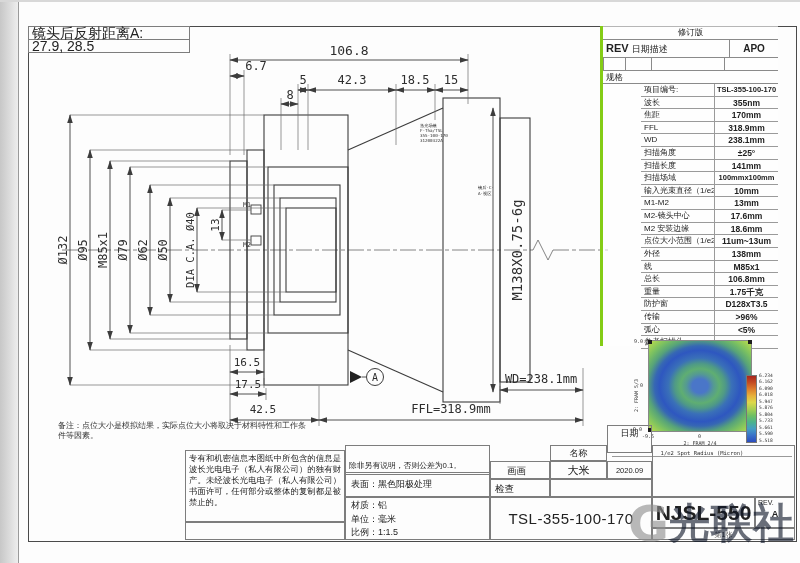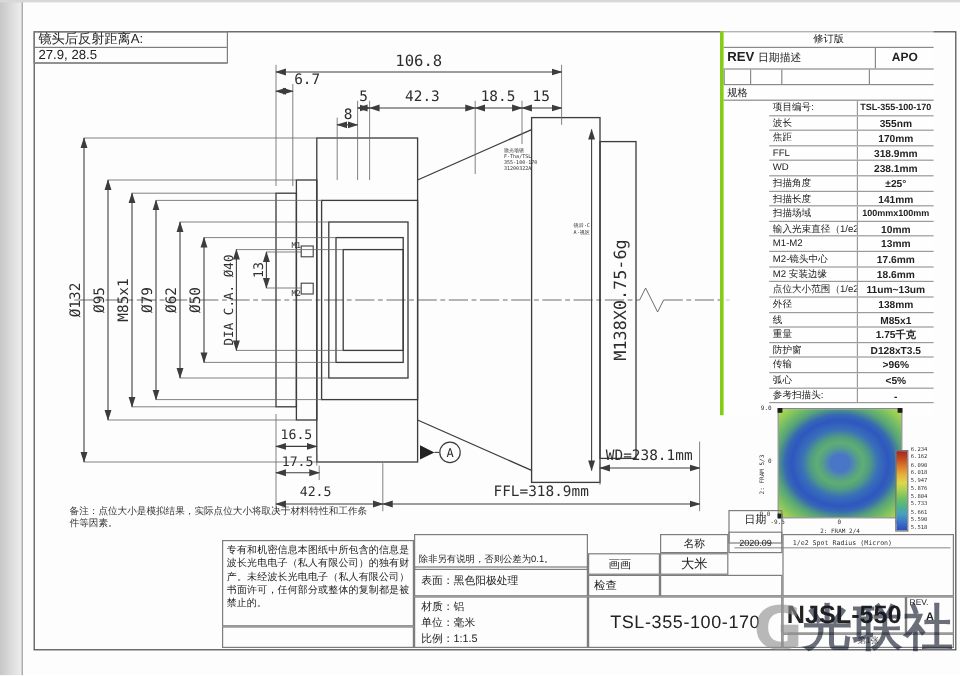--- a/index.html
+++ b/index.html
@@ -5,21 +5,21 @@
   html,body{margin:0;padding:0;background:#ffffff;}
   .page{position:relative;width:800px;height:563px;background:#fdfdfd;overflow:hidden;
         font-family:"Liberation Sans","DejaVu Sans",sans-serif;color:#222;}
   .scan-edge-left{position:absolute;left:0;top:0;width:18px;height:563px;
         background:linear-gradient(to right,#c7c7c7,#eeeeee);border-right:1px solid #9a9a9a;}
   .scan-edge-top{position:absolute;left:0;top:0;width:100%;height:2px;background:#d8d8d8;}
   .frame{position:absolute;left:28px;top:26px;width:767px;height:514px;border:1.4px solid #4a4a4a;}
   .abs{position:absolute;}
   .bordered{border:1px solid #7d7d7d;box-sizing:border-box;}
   
-  .tl-box{left:28px;top:26px;width:162px;height:27px;font-size:11px;}
+  .tl-box{left:28px;top:26px;width:162px;height:27px;font-size:14px;}
   .tl-row{height:13px;line-height:13px;padding-left:3px;border-bottom:1px solid #7d7d7d;box-sizing:border-box;}
   .tl-row:last-child{border-bottom:1px solid #7d7d7d;}
   
   .spec{left:600px;top:26px;width:178px;height:320px;background:rgba(255,255,255,.6);
         border-left:3px solid #84cc16;box-sizing:border-box;font-size:8.5px;}
   .spec .hdr1{height:13px;line-height:13px;text-align:center;border-bottom:1px solid #8a8a8a;font-size:8.5px;}
   .spec .hdr2{height:17px;line-height:17px;display:flex;border-bottom:1px solid #8a8a8a;}
   .spec .hdr2 .rev{flex:1;font-size:11px;font-weight:bold;padding-left:3px;}
   .spec .hdr2 .apo{width:48px;border-left:1px solid #8a8a8a;text-align:center;font-size:10px;font-weight:bold;line-height:17px;}
   .spec .blank{height:12px;display:flex;border-bottom:1px solid #8a8a8a;}
@@ -35,21 +35,21 @@
   .prop2{left:185px;top:522px;width:160px;height:18px;}
   
   .tb-cell{box-sizing:border-box;border:1px solid #7d7d7d;}
   .tol{left:345px;top:445px;width:145px;height:27px;font-size:7.8px;line-height:11px;padding:14px 3px;}
   .surf{left:345px;top:472px;width:145px;height:25px;font-size:9px;line-height:22px;padding-left:5px;}
   .mat{left:345px;top:497px;width:145px;height:43px;font-size:9px;line-height:13.5px;padding:1px 0 0 5px;}
   .nameHdr{left:550px;top:445px;width:57px;height:16px;font-size:9px;text-align:center;line-height:15px;}
   .dateHdr{left:607px;top:425px;width:45px;height:28px;font-size:9px;text-align:center;line-height:15px;}
   .drawnL{left:490px;top:461px;width:60px;height:18px;font-size:9.5px;line-height:17px;padding-left:16px;}
   .drawnBy{left:550px;top:461px;width:57px;height:18px;font-size:11px;text-align:center;line-height:17px;}
-  .drawnDate{left:607px;top:443px;width:45px;height:18px;font-size:7.5px;text-align:center;line-height:17px;}
+  .drawnDate{left:607px;top:461px;width:45px;height:18px;font-size:7.5px;text-align:center;line-height:17px;}
   .checkL{left:490px;top:479px;width:60px;height:18px;font-size:9.5px;line-height:17px;padding-left:4px;}
   .checkBlank{left:550px;top:479px;width:102px;height:18px;}
   .upperRightBlank{left:652px;top:445px;width:143px;height:52px;}
   .pn{left:490px;top:497px;width:162px;height:43px;font-size:15px;text-align:center;line-height:41px;letter-spacing:.5px;}
   .dn{left:652px;top:497px;width:103px;height:31px;font-size:21px;text-align:center;line-height:29px;font-weight:bold;}
   .revc{left:755px;top:497px;width:40px;height:31px;font-size:7px;padding:1px 2px;}
   .revc .rv{font-size:9px;text-align:center;margin-top:3px;font-weight:bold;}
   .sheetRow{left:652px;top:528px;width:143px;height:12px;font-size:7px;text-align:center;line-height:11px;color:#444;}
   
   .hm-plot{left:648px;top:340px;width:104px;height:92px;border:1px solid #888;box-sizing:border-box;
@@ -292,20 +292,24 @@
         </div>
         <div class="srow">
           <div class="sl">外径</div>
           <div class="sv">138mm</div>
         </div>
         <div class="srow">
           <div class="sl">线</div>
           <div class="sv">M85x1</div>
         </div>
         <div class="srow">
+          <div class="sl">总长</div>
+          <div class="sv">106.8mm</div>
+        </div>
+        <div class="srow">
           <div class="sl">重量</div>
           <div class="sv">1.75千克</div>
         </div>
         <div class="srow">
           <div class="sl">防护窗</div>
           <div class="sv">D128xT3.5</div>
         </div>
         <div class="srow">
           <div class="sl">传输</div>
           <div class="sv">&gt;96%</div>

